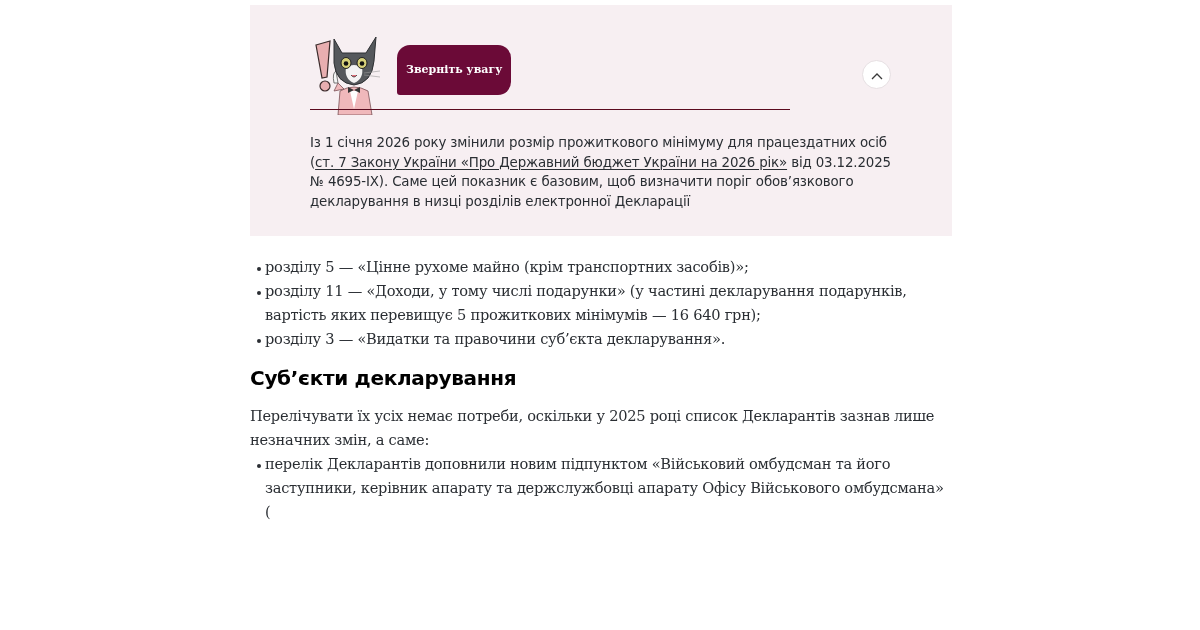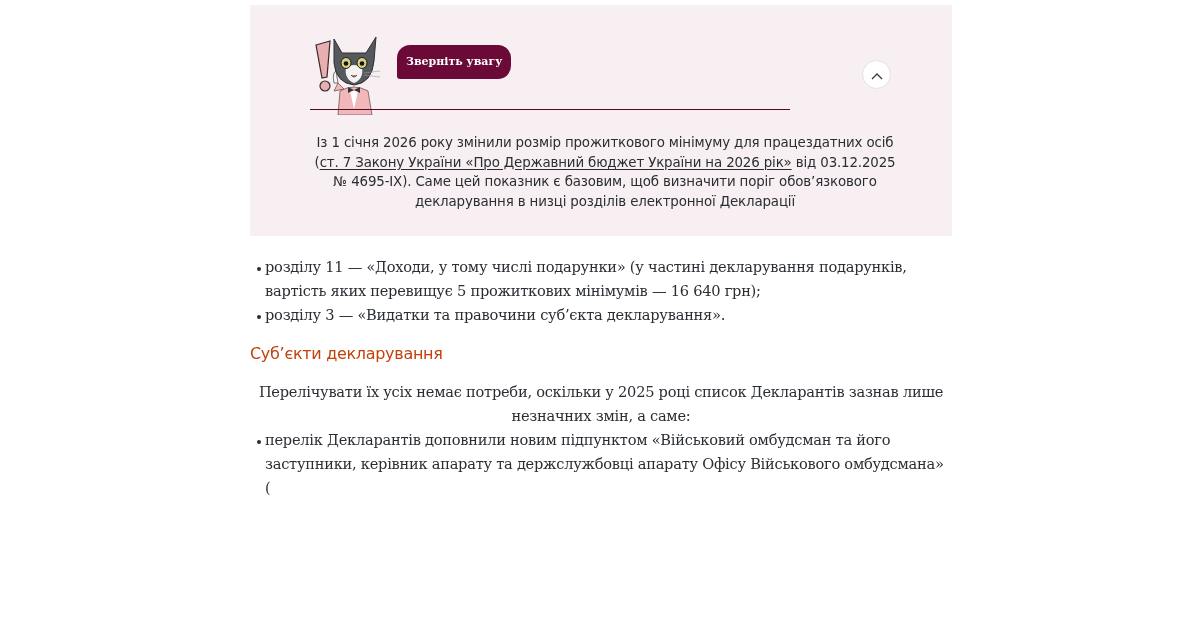--- a/index.html
+++ b/index.html
@@ -35,21 +35,21 @@
     left: 60px;
     top: 28px;
     width: 88px;
     height: 82px;
   }
   .notice-badge {
     position: absolute;
     left: 147px;
     top: 40px;
     height: 26px;
-    padding: 4px 9px;
+    padding: 12px 9px;
     background: #6b0a37;
     color: #ffffff;
     border-radius: 13px 13px 13px 3px;
     font-family: "DejaVu Serif", "Liberation Serif", serif;
     font-weight: bold;
     font-size: 11px;
     line-height: 26px;
     white-space: nowrap;
   }
   .notice-toggle {
@@ -97,21 +97,21 @@
   .body-content {
     position: absolute;
     left: 0;
     top: 255px;
     width: 702px;
     font-size: 14.6px;
     line-height: 24px;
     letter-spacing: -0.25px;
     color: #2a2e33;
   }
-  p { margin: 0; text-align: center; }
+  p { margin: 0; }
   ul.bl {
     list-style: none;
     margin: 0;
     padding: 0;
   }
   ul.bl li {
     position: relative;
     padding-left: 15px;
   }
   ul.bl li::before {
@@ -120,24 +120,24 @@
     left: 7px;
     top: 12px;
     width: 4px;
     height: 4px;
     border-radius: 50%;
     background: #2a2e33;
   }
   h2 {
     margin: 0;
     font-family: "DejaVu Sans", "Liberation Sans", sans-serif;
-    font-weight: normal;
-    font-size: 16px;
+    font-weight: bold;
+    font-size: 20px;
     line-height: 28px;
-    color: #c2410c;
+    color: #000000;
     letter-spacing: -0.3px;
   }
 </style>
 </head>
 <body>
 
 <div class="article">
 
   <section class="notice">
     <div class="notice-illustration">
@@ -179,20 +179,21 @@
       </span>
     </div>
 
     <div class="notice-divider"></div>
 
     <p class="notice-text"><span>Із 1 січня 2026 року змінили розмір прожиткового мінімуму для працездатних осіб (</span><a class="lnk" href="#">ст. 7 Закону України «Про Державний бюджет України на 2026 рік»</a><span> від 03.12.2025 № 4695-IX). Саме цей показник є базовим, щоб визначити поріг обов’язкового декларування в низці розділів електронної Декларації</span></p>
   </section>
 
   <div class="body-content">
     <ul class="bl">
+      <li>розділу 5 — «Цінне рухоме майно (крім транспортних засобів)»;</li>
       <li>розділу 11 — «Доходи, у тому числі подарунки» (у частині декларування подарунків, вартість яких перевищує 5 прожиткових мінімумів — 16 640 грн);</li>
       <li>розділу 3 — «Видатки та правочини суб’єкта декларування».</li>
     </ul>
 
     <h2 style="margin-top:13px;margin-bottom:11px;">Суб’єкти декларування</h2>
 
 
     <p style="margin-top:12px;">Перелічувати їх усіх немає потреби, оскільки у 2025 році список Декларантів зазнав лише незначних змін, а саме:</p>
 
     <ul class="bl">

